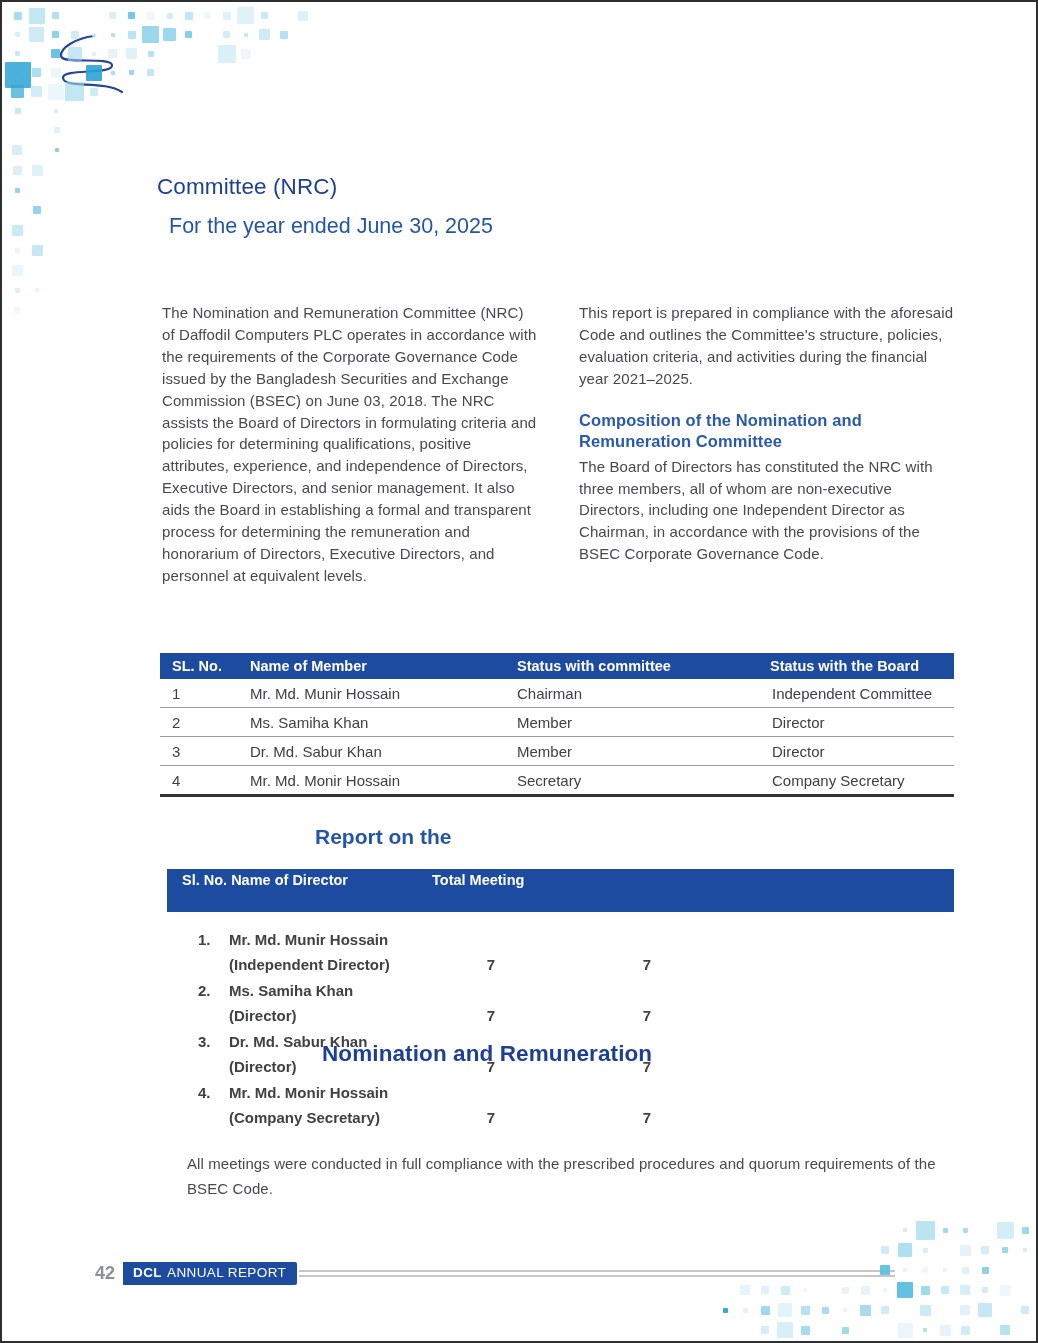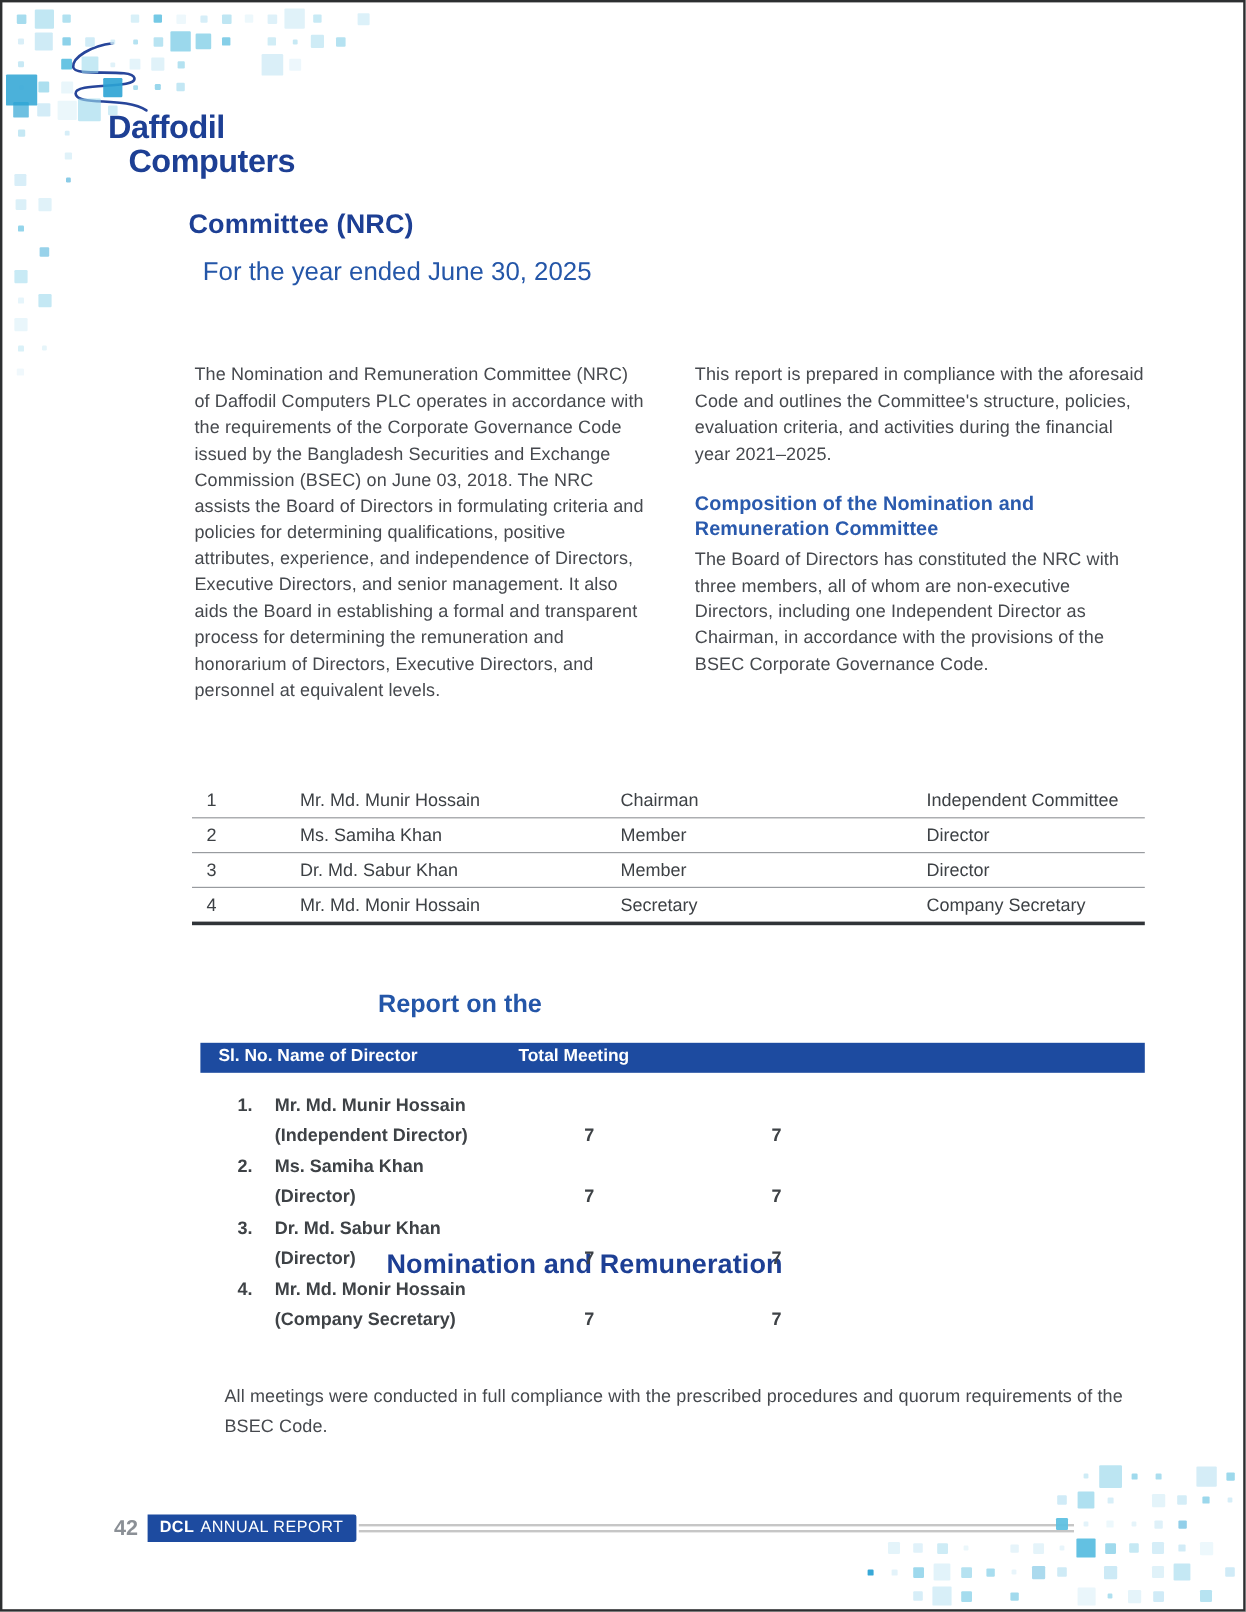--- a/index.html
+++ b/index.html
@@ -18,21 +18,21 @@
   
   .logo{position:absolute;left:88px;top:90px;color:var(--navy,#1f3d92);
         font-weight:800;font-size:27px;line-height:28px;letter-spacing:-0.4px;}
   .logo .l2{padding-left:17px;display:block;}
   .swoosh{position:absolute;left:50px;top:30px;}
 
   
   .title{position:absolute;left:155px;top:172px;}
   .title .t1{font-size:21px;font-weight:600;color:var(--blue-mid,#2456a8);margin:0 0 13px 0;}
   .title .t2{font-size:22.5px;font-weight:800;color:var(--navy,#1d4191);margin:0 0 12px 0;letter-spacing:0.1px;}
-  .title .t3{font-size:22.5px;font-weight:700;color:var(--navy,#1d4191);margin:0 0 14px 0;letter-spacing:0.1px;}
+  .title .t3{font-size:22.5px;font-weight:400;color:var(--navy,#1d4191);margin:0 0 14px 0;letter-spacing:0.1px;}
   .title .t4{font-size:21.5px;font-weight:500;color:var(--blue-mid,#2456a8);margin:12px;}
 
   
   .cols{position:absolute;left:160px;top:300px;display:flex;gap:40px;}
   .col{width:377px;font-size:15px;line-height:21.9px;color:var(--gray,#46494e);letter-spacing:0.1px;}
   .col p{margin:0 0 20px 0;}
   .comp-head{font-size:16.5px;line-height:21.5px;font-weight:700;
              color:var(--blue-head,#2a5aad);width:335px;margin:3px 0 3px 0;}
 
   
@@ -45,21 +45,21 @@
   .t1 .c4{flex:1;}
   .t1-row{display:flex;align-items:center;height:28px;font-size:15px;
           color:#3d4145;border-bottom:1px solid #989b9f;}
   .t1-row:last-child{border-bottom:3px solid #303438;}
   .t1-row .c4{padding-left:2px;box-sizing:border-box;}
 
   
   .att-head{position:absolute;left:160px;top:827px;font-size:17px;font-weight:700;
             color:var(--blue-head,#2a5aad);}
   .t2{position:absolute;left:165px;top:867px;width:787px;}
-  .t2-head{position:relative;height:25px;background:var(--tblblue,#1d4ba0);}
+  .t2-head{position:relative;height:43px;background:var(--tblblue,#1d4ba0);}
   .t2-head span{position:absolute;top:3px;color:#fff;font-weight:700;font-size:14.5px;}
   .t2-head .h1{left:15px;}
   .t2-head .h2{left:265px;}
   .t2-head .h3{left:418px;margin-top:40px;}
   .t2-body{margin-top:15px;font-weight:700;color:#3e4246;font-size:15px;}
   .t2-line1{display:flex;align-items:center;height:25px;}
   .t2-num{width:62px;padding-left:31px;box-sizing:border-box;}
   .t2-line2{position:relative;height:26px;line-height:26px;padding-left:62px;}
   .sev-t{position:absolute;left:299px;top:0;width:50px;text-align:center;}
   .sev-a{position:absolute;left:455px;top:0;width:50px;text-align:center;}
@@ -85,44 +85,46 @@
 <div class="page">
 
   <div id="mosaic-tl"></div>
   <div id="mosaic-ls"></div>
   <div id="mosaic-br"></div>
 
   <svg class="swoosh" width="78" height="70" viewBox="0 0 78 70">
     <path d="M 42 4 C 24 6 8 16 9 24 C 10 33 58 24 60 33 C 62 43 10 36 11 46 C 12 57 52 48 70 60" fill="none" stroke="#27459a" stroke-width="2.2" stroke-linecap="round"></path>
   </svg>
 
-  <div class="logo">
-    <span class="l1">Daffodil</span>
-    <span class="l2">Computers</span>
-  </div>
 
   <div class="title">
     <div class="t1">Report on the</div>
     <div class="t2">Nomination and Remuneration</div>
     <div class="t3">Committee (NRC)</div>
     <div class="t4">For the year ended June 30, 2025</div>
   </div>
 
   <div class="cols">
     <div class="col">
       <p>The Nomination and Remuneration Committee (NRC) of Daffodil Computers PLC operates in accordance with the requirements of the Corporate Governance Code issued by the Bangladesh Securities and Exchange Commission (BSEC) on June 03, 2018. The NRC assists the Board of Directors in formulating criteria and policies for determining qualifications, positive attributes, experience, and independence of Directors, Executive Directors, and senior management. It also aids the Board in establishing a formal and transparent process for determining the remuneration and honorarium of Directors, Executive Directors, and personnel at equivalent levels.</p>
     </div>
     <div class="col">
       <p>This report is prepared in compliance with the aforesaid Code and outlines the Committee's structure, policies, evaluation criteria, and activities during the financial year 2021–2025.</p>
       <div class="comp-head">Composition of the Nomination and Remuneration Committee</div>
       <p>The Board of Directors has constituted the NRC with three members, all of whom are non-executive Directors, including one Independent Director as Chairman, in accordance with the provisions of the BSEC Corporate Governance Code.</p>
     </div>
   </div>
 
   <div class="t1">
+    <div class="t1-head">
+      <span class="c1">SL. No.</span>
+      <span class="c2">Name of Member</span>
+      <span class="c3">Status with committee</span>
+      <span class="c4">Status with the Board</span>
+    </div>
     <div class="t1-row">
       <span class="c1">1</span>
       <span class="c2">Mr. Md. Munir Hossain</span>
       <span class="c3">Chairman</span>
       <span class="c4">Independent Committee</span>
     </div>
     <div class="t1-row">
       <span class="c1">2</span>
       <span class="c2">Ms. Samiha Khan</span>
       <span class="c3">Member</span>

